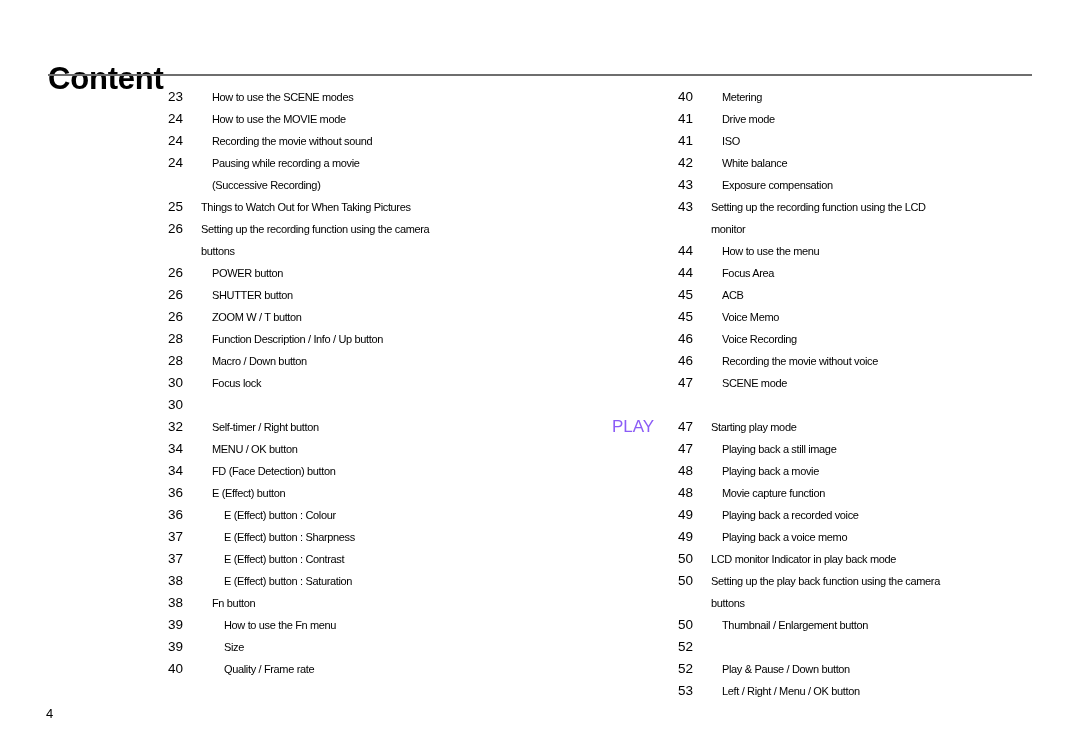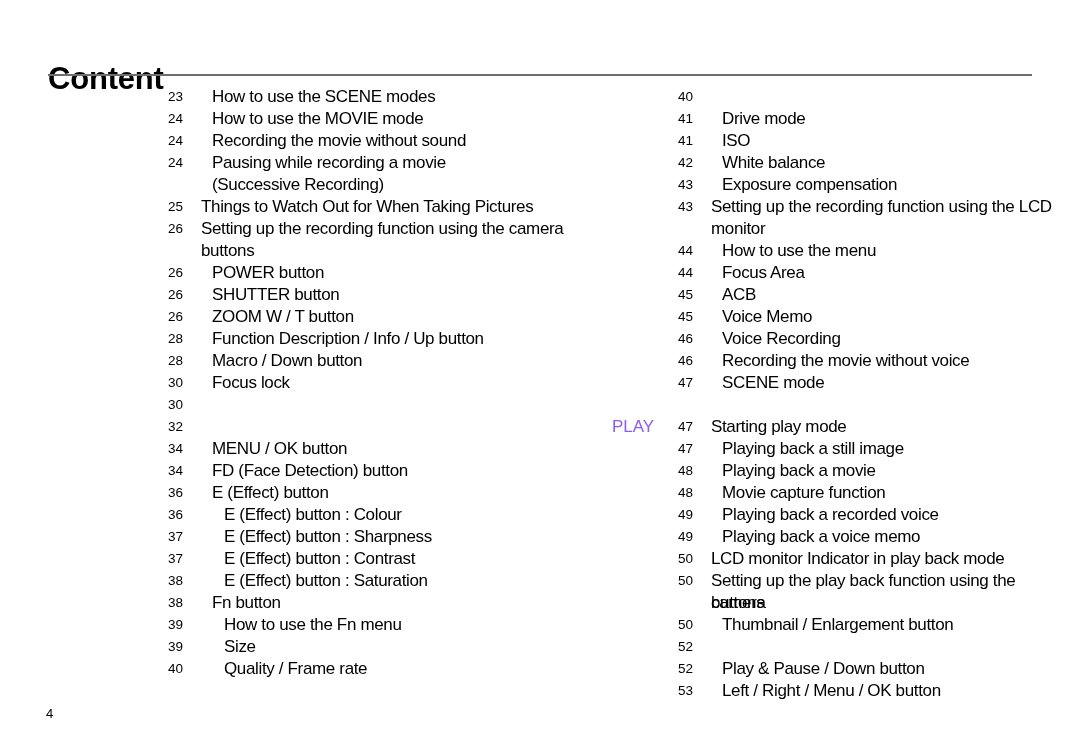--- a/index.html
+++ b/index.html
@@ -67,21 +67,21 @@
     left: 0;
     top: 0;
     width: 24px;
     text-align: left;
     font-size: 13.5px;
     line-height: 22px;
     color: #000;
   }
   .row-label {
     display: block;
-    font-size: 17px;
+    font-size: 11px;
     line-height: 22px;
     letter-spacing: -0.35px;
     color: #000;
     white-space: normal;
   }
 
   
   .lvl0 > .row-label { margin-left: 33px; }
   .lvl1 > .row-label { margin-left: 44px; }
   .lvl2 > .row-label { margin-left: 56px; }
@@ -173,20 +173,21 @@
       </div>
       <div class="row lvl1">
         <span class="row-num">30</span>
         <span class="row-label">Focus lock</span>
       </div>
       <div class="row lvl1">
         <span class="row-num">30</span>
       </div>
       <div class="row lvl1">
         <span class="row-num">32</span>
+        <span class="row-label">Self-timer / Right button</span>
       </div>
       <div class="row lvl1">
         <span class="row-num">34</span>
         <span class="row-label">MENU / OK button</span>
       </div>
       <div class="row lvl1">
         <span class="row-num">34</span>
         <span class="row-label">FD (Face Detection) button</span>
       </div>
       <div class="row lvl1">
@@ -222,20 +223,21 @@
         <span class="row-label">Size</span>
       </div>
       <div class="row lvl2">
         <span class="row-num">40</span>
         <span class="row-label">Quality / Frame rate</span>
       </div>
     </div>
   <div class="column right" id="col-right">
       <div class="row lvl1">
         <span class="row-num">40</span>
+        <span class="row-label">Metering</span>
       </div>
       <div class="row lvl1">
         <span class="row-num">41</span>
         <span class="row-label">Drive mode</span>
       </div>
       <div class="row lvl1">
         <span class="row-num">41</span>
         <span class="row-label">ISO</span>
       </div>
       <div class="row lvl1">

